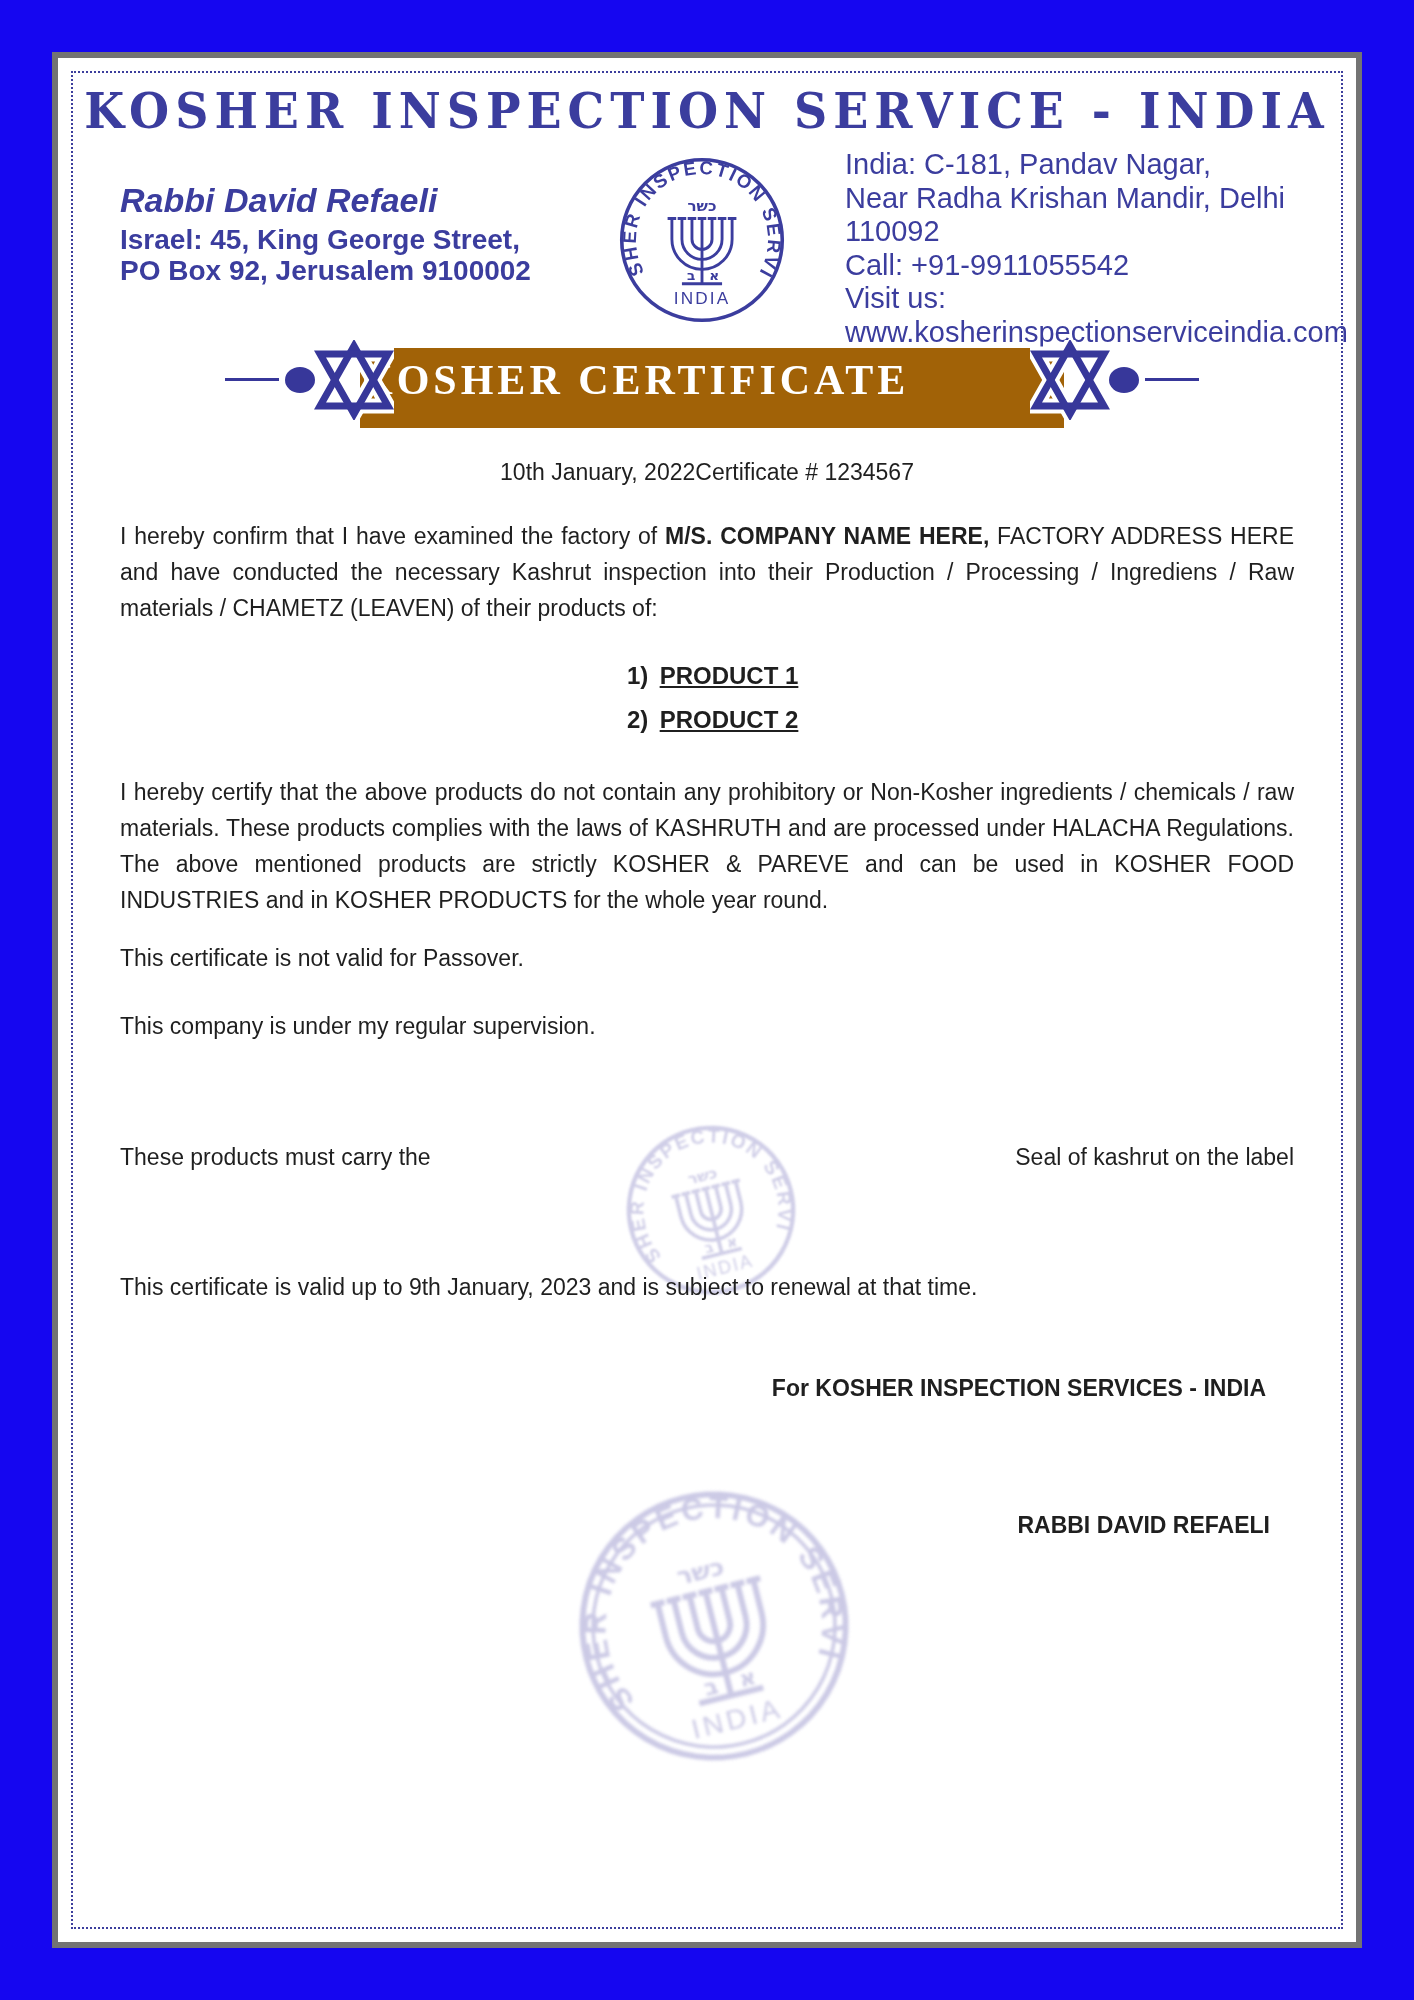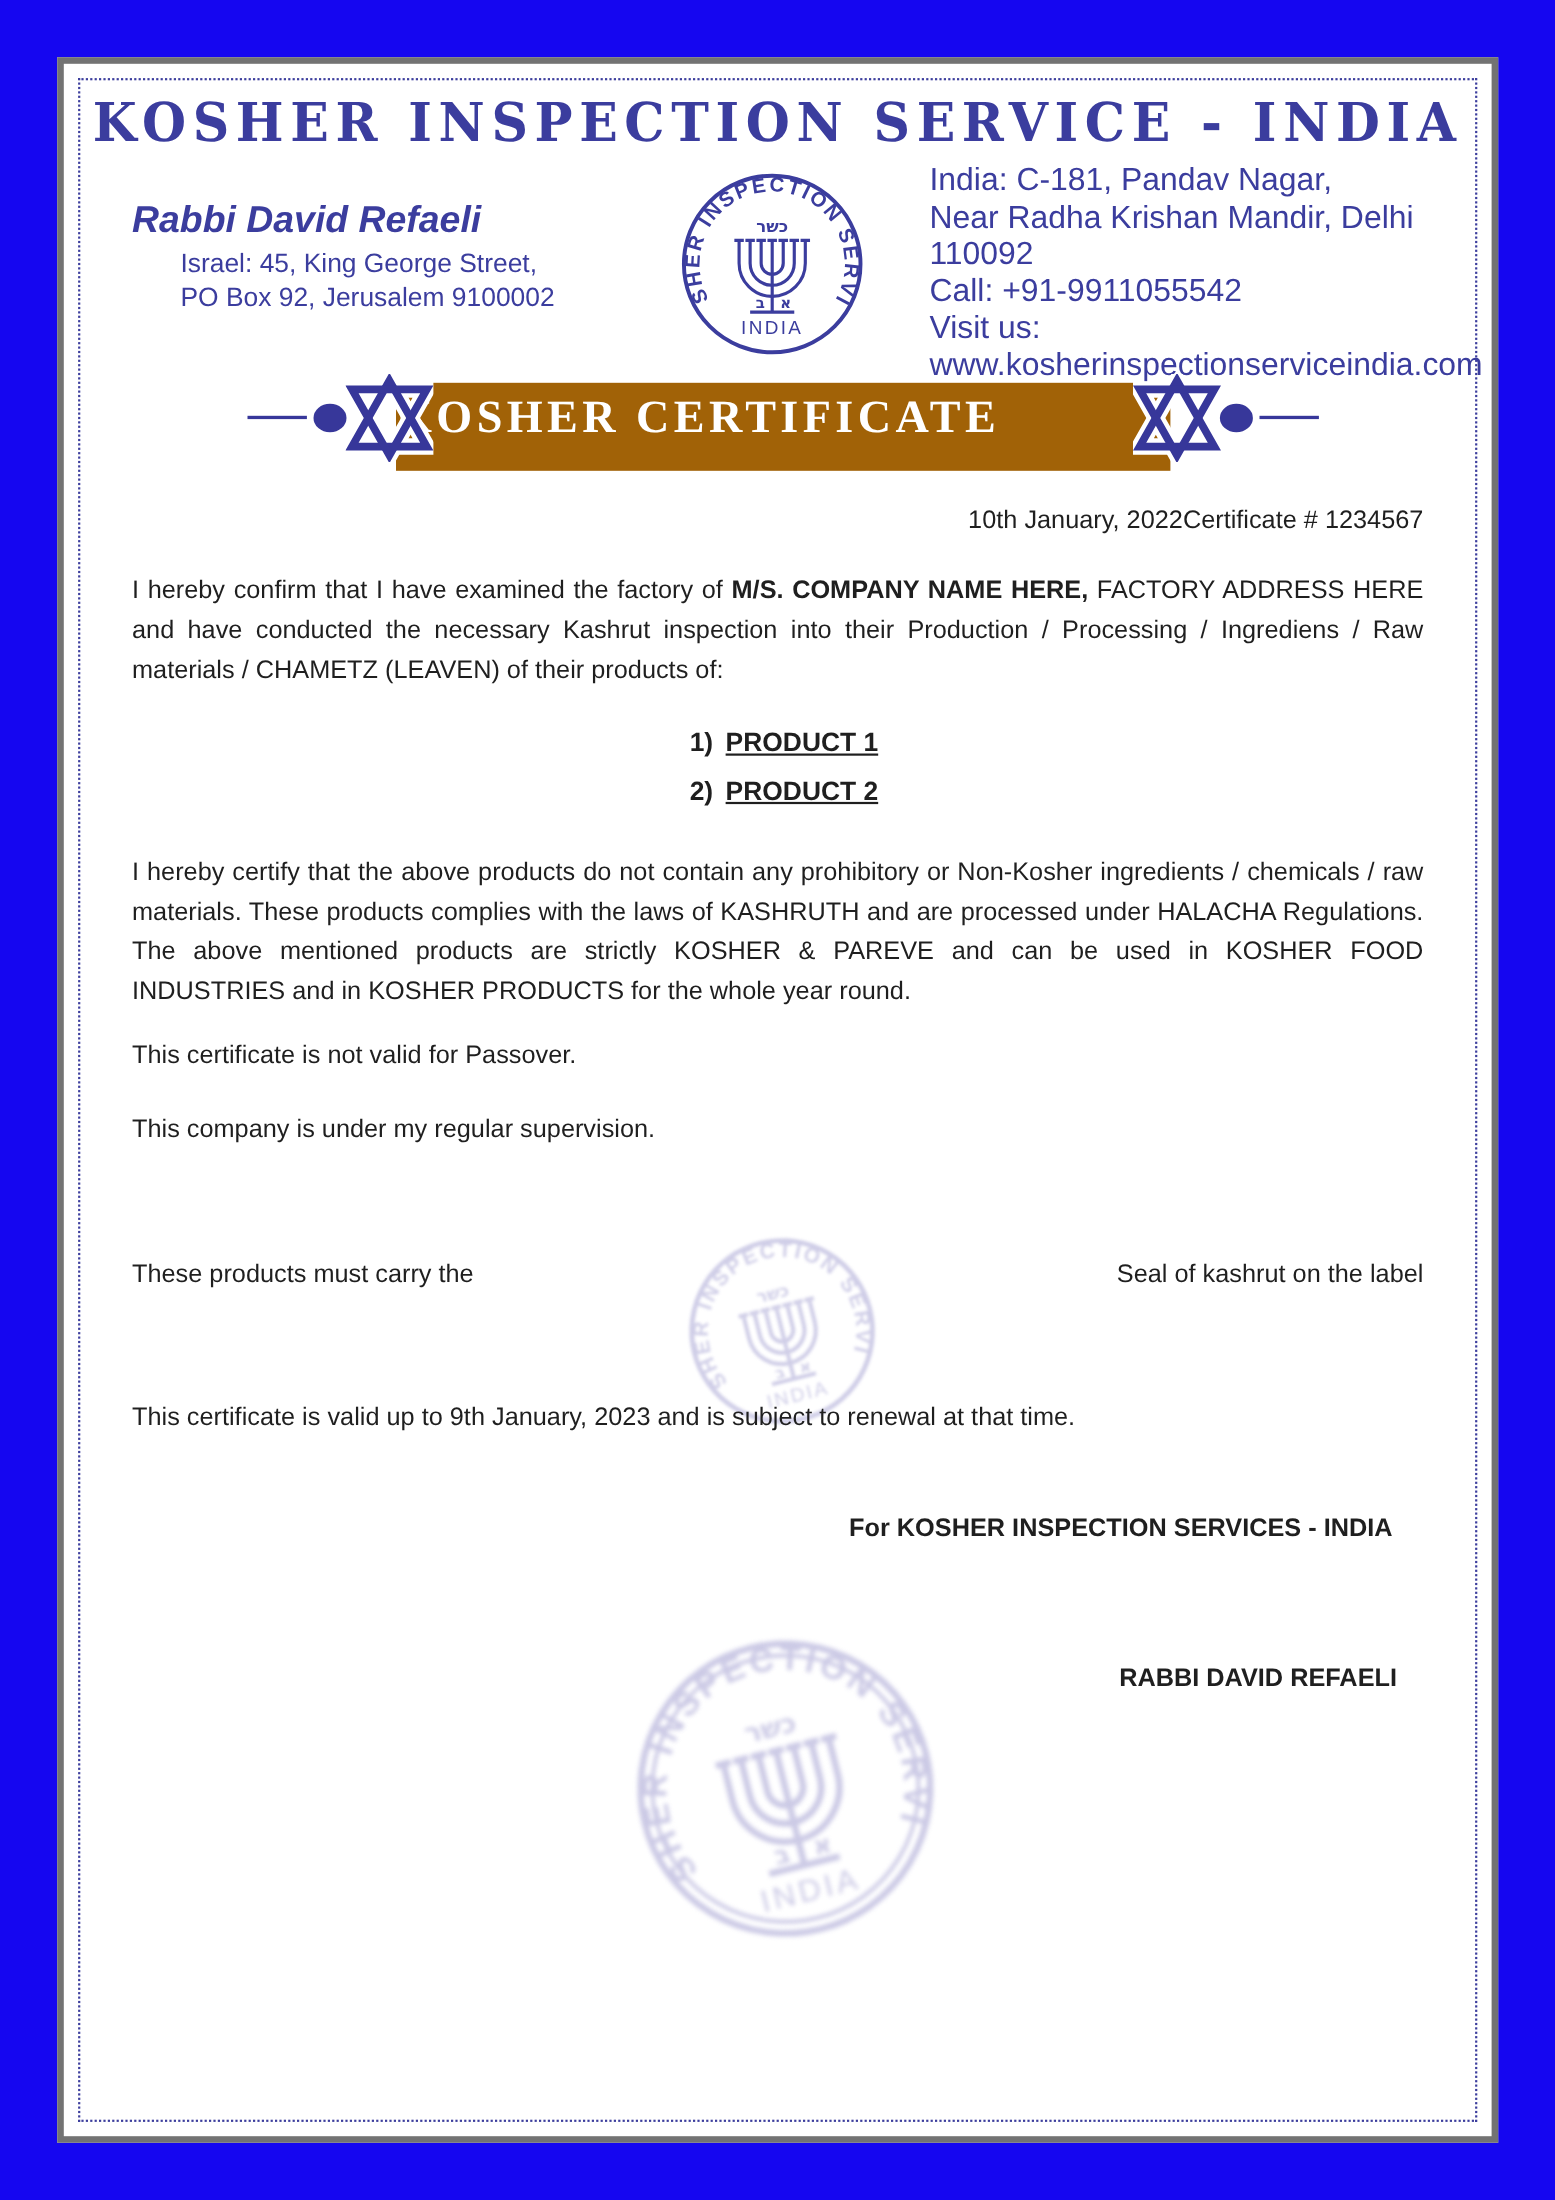--- a/index.html
+++ b/index.html
@@ -9,41 +9,41 @@
         border:6px solid #737373;}
   .page::before{content:"";position:absolute;inset:13px;border:2px dotted #3c3e9d;pointer-events:none;}
   .content{position:relative;height:100%;}
 
   
   .title{margin:26px 0 0 0;text-align:center;font-family:"DejaVu Serif",serif;font-weight:bold;
          font-size:46px;line-height:54px;letter-spacing:6px;color:#3b3d9e;transform:scaleY(1.06);}
   .header-row{position:relative;height:176px;margin-top:16px;}
   .rabbi-block{position:absolute;left:62px;top:26px;color:#3b3d9e;}
   .rabbi-name{font-style:italic;font-weight:bold;font-size:34px;line-height:40px;}
-  .israel-line{font-weight:normal;font-size:24px;line-height:31px;margin-top:4px;margin-left:44px;}
+  .israel-line{font-weight:bold;font-size:28px;line-height:31px;margin-top:4px;}
   .israel-line + .israel-line{margin-top:0;}
   .logo-wrap{position:absolute;left:558px;top:0;width:172px;height:172px;--c:#3b3d9e;}
   .india-block{position:absolute;left:787px;top:-6px;color:#3b3d9e;font-size:29px;line-height:33.5px;}
 
   
   .banner-row{position:relative;height:84px;margin-top:8px;}
   .b-rect{position:absolute;left:302px;width:704px;top:10px;height:80px;background:#a16207;
           text-align:left;}
   .b-text{font-family:"Liberation Serif",serif;font-weight:bold;font-size:42px;line-height:64px;
           letter-spacing:4px;color:#ffffff;}
   .b-star{position:absolute;top:2px;width:80px;height:80px;}
   .b-star.left{left:256px;} .b-star.right{left:972px;}
   .b-dot{position:absolute;top:29px;width:30px;height:26px;border-radius:50%;background:#37379a;}
   .b-dot.left{left:227px;} .b-dot.right{left:1051px;}
   .b-line{position:absolute;top:40px;height:3px;background:#37379a;}
   .b-line.left{left:167px;width:54px;} .b-line.right{left:1087px;width:54px;}
 
   
   .body-col{position:relative;z-index:1;padding:0 62px;color:#1f1f1f;font-size:23px;}
-  .date-row{display:flex;justify-content:flex-end;margin-top:36px;line-height:28px;}
+  .date-row{display:flex;justify-content:center;margin-top:36px;line-height:28px;}
   .para{margin:0;text-align:justify;line-height:36px;}
   .intro{margin-top:32px;} .certify{margin-top:32px;}
   .products{margin-top:28px;text-align:center;}
   .products-inner{display:inline-block;text-align:center;text-decoration:underline;}
   .product-line{font-weight:bold;font-size:24px;line-height:44px;}
   .pnum{display:inline-block;width:44px;}
   .note{margin:0;line-height:28px;}
   .passover{margin-top:26px;} .supervision{margin-top:40px;}
   .seal-row{display:flex;justify-content:space-between;margin-top:103px;line-height:28px;}
   .validity{margin-top:102px;}

